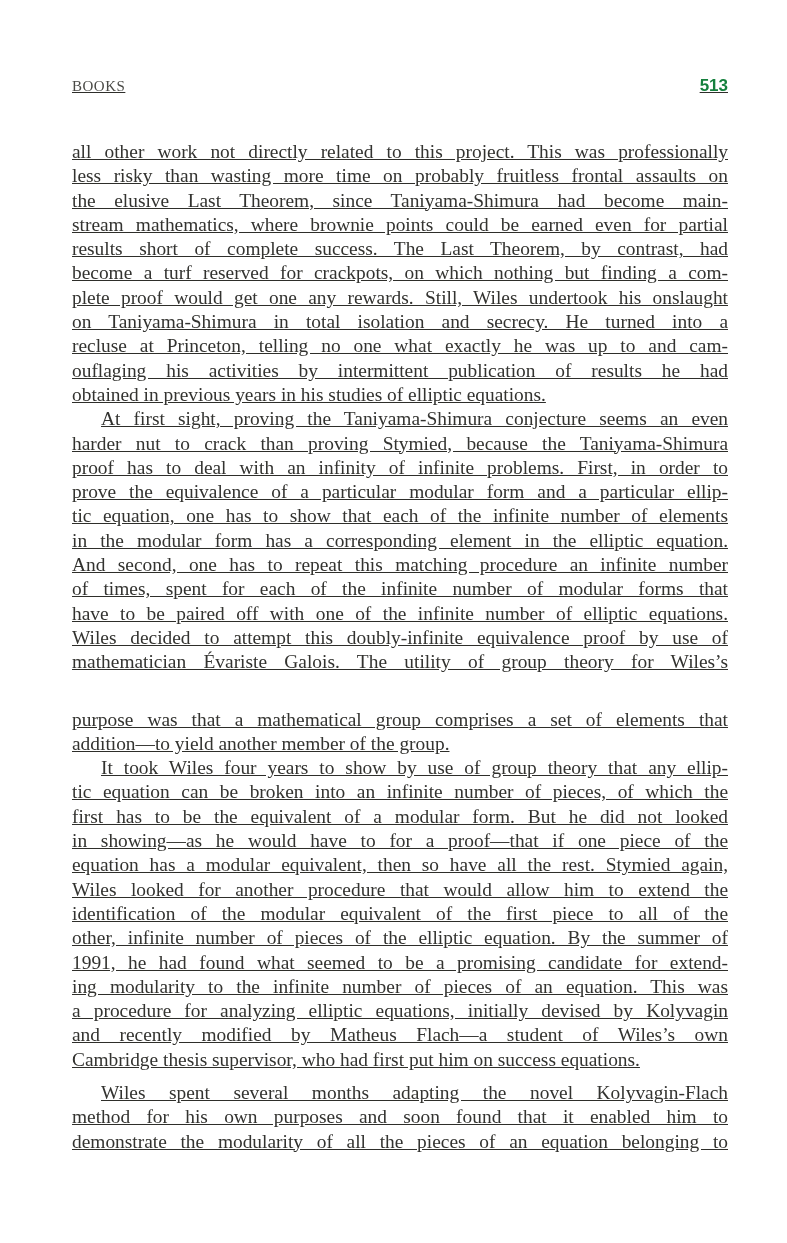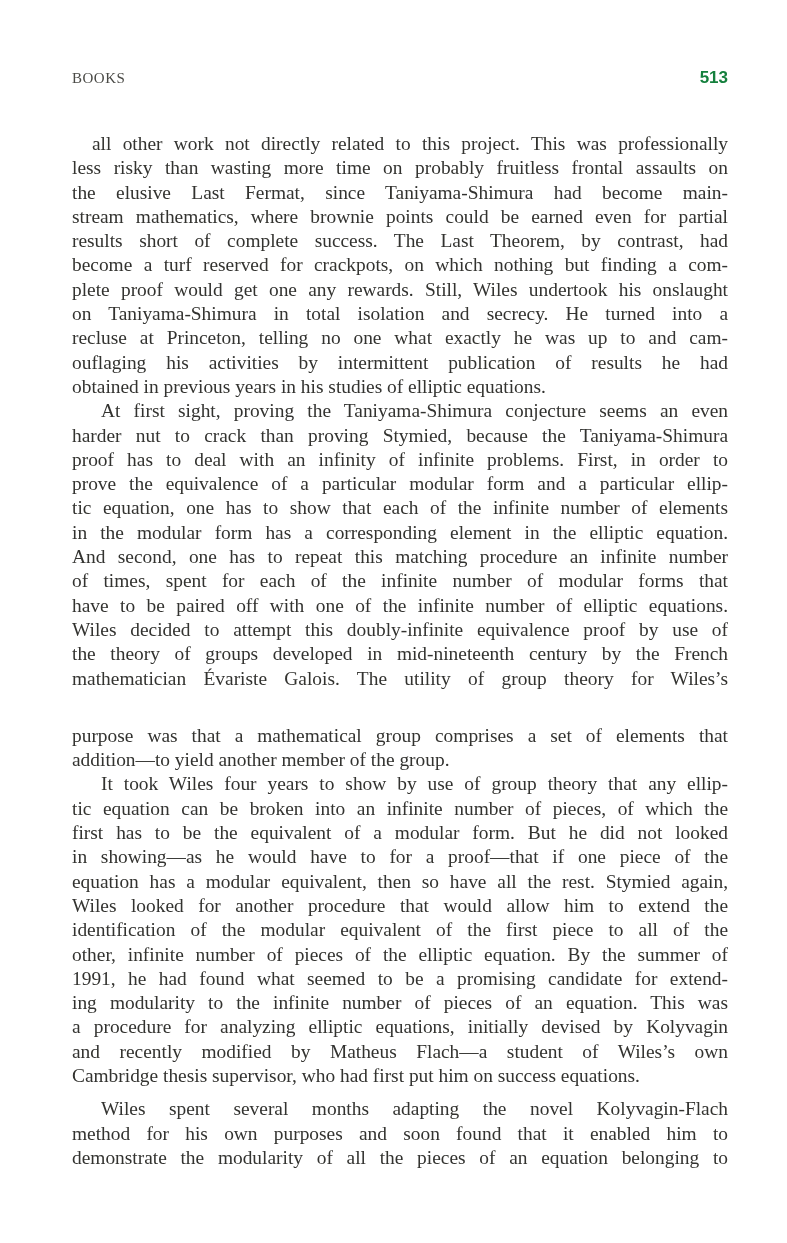--- a/index.html
+++ b/index.html
@@ -10,22 +10,23 @@
     body {
       width: 787px;
       height: 1243px;
       position: relative;
       overflow: hidden;
       color: #2e2e2a;
     }
     .page {
       position: absolute;
       left: 72px;
-      top: 68px;
+      top: 76px;
       width: 656px;
+      text-decoration: underline;
     }
     .running-head {
       display: flex;
       justify-content: space-between;
       align-items: baseline;
       height: 30px;
     }
     .head-title {
       font-family: "Liberation Serif", serif;
       font-size: 15px;
@@ -66,44 +67,43 @@
 </head>
 <body>
 
 <div class="page">
   <div class="running-head">
     <span class="head-title">BOOKS</span>
     <span class="head-page">513</span>
   </div>
   <div class="body-text" id="body-text">
       <div class="para">
-        <span class="line" style="letter-spacing: 0px; margin-left: 20px;">all other work not directly related to this project. This was professionally</span>
+        <span class="line" style="letter-spacing: 0px;">all other work not directly related to this project. This was professionally</span>
         <span class="line" style="letter-spacing: 0px;">less risky than wasting more time on probably fruitless frontal assaults on</span>
-        <span class="line" style="letter-spacing: 0px;">the elusive Last Fermat, since Taniyama-Shimura had become main-</span>
+        <span class="line" style="letter-spacing: 0px;">the elusive Last Theorem, since Taniyama-Shimura had become main-</span>
         <span class="line" style="letter-spacing: 0px;">stream mathematics, where brownie points could be earned even for partial</span>
         <span class="line" style="letter-spacing: 0px;">results short of complete success. The Last Theorem, by contrast, had</span>
         <span class="line" style="letter-spacing: 0px;">become a turf reserved for crackpots, on which nothing but finding a com-</span>
         <span class="line" style="letter-spacing: 0px;">plete proof would get one any rewards. Still, Wiles undertook his onslaught</span>
         <span class="line" style="letter-spacing: 0px;">on Taniyama-Shimura in total isolation and secrecy. He turned into a</span>
         <span class="line" style="letter-spacing: 0px;">recluse at Princeton, telling no one what exactly he was up to and cam-</span>
         <span class="line" style="letter-spacing: 0px;">ouflaging his activities by intermittent publication of results he had</span>
         <span class="line last" style="letter-spacing: 0px;">obtained in previous years in his studies of elliptic equations.</span>
       </div>
       <div class="para">
         <span class="line indent" style="letter-spacing: 0px;">At first sight, proving the Taniyama-Shimura conjecture seems an even</span>
         <span class="line" style="letter-spacing: 0px;">harder nut to crack than proving Stymied, because the Taniyama-Shimura</span>
         <span class="line" style="letter-spacing: 0px;">proof has to deal with an infinity of infinite problems. First, in order to</span>
         <span class="line" style="letter-spacing: 0px;">prove the equivalence of a particular modular form and a particular ellip-</span>
         <span class="line" style="letter-spacing: 0px;">tic equation, one has to show that each of the infinite number of elements</span>
         <span class="line" style="letter-spacing: 0px;">in the modular form has a corresponding element in the elliptic equation.</span>
         <span class="line" style="letter-spacing: 0px;">And second, one has to repeat this matching procedure an infinite number</span>
         <span class="line" style="letter-spacing: 0px;">of times, spent for each of the infinite number of modular forms that</span>
         <span class="line" style="letter-spacing: 0px;">have to be paired off with one of the infinite number of elliptic equations.</span>
         <span class="line" style="letter-spacing: 0px;">Wiles decided to attempt this doubly-infinite equivalence proof by use of</span>
-        <span class="line" style="letter-spacing: 0px;">the theory of groups developed in mid-nineteenth century by the French</span>
         <span class="line" style="letter-spacing: 0px;">mathematician Évariste Galois. The utility of group theory for Wiles’s</span>
         <span class="line" style="letter-spacing: 0px; margin-top: 33px;">purpose was that a mathematical group comprises a set of elements that</span>
         <span class="line last" style="letter-spacing: 0px;">addition—to yield another member of the group.</span>
       </div>
       <div class="para">
         <span class="line indent" style="letter-spacing: 0px;">It took Wiles four years to show by use of group theory that any ellip-</span>
         <span class="line" style="letter-spacing: 0px;">tic equation can be broken into an infinite number of pieces, of which the</span>
         <span class="line" style="letter-spacing: 0px;">first has to be the equivalent of a modular form. But he did not looked</span>
         <span class="line" style="letter-spacing: 0px;">in showing—as he would have to for a proof—that if one piece of the</span>
         <span class="line" style="letter-spacing: 0px;">equation has a modular equivalent, then so have all the rest. Stymied again,</span>

